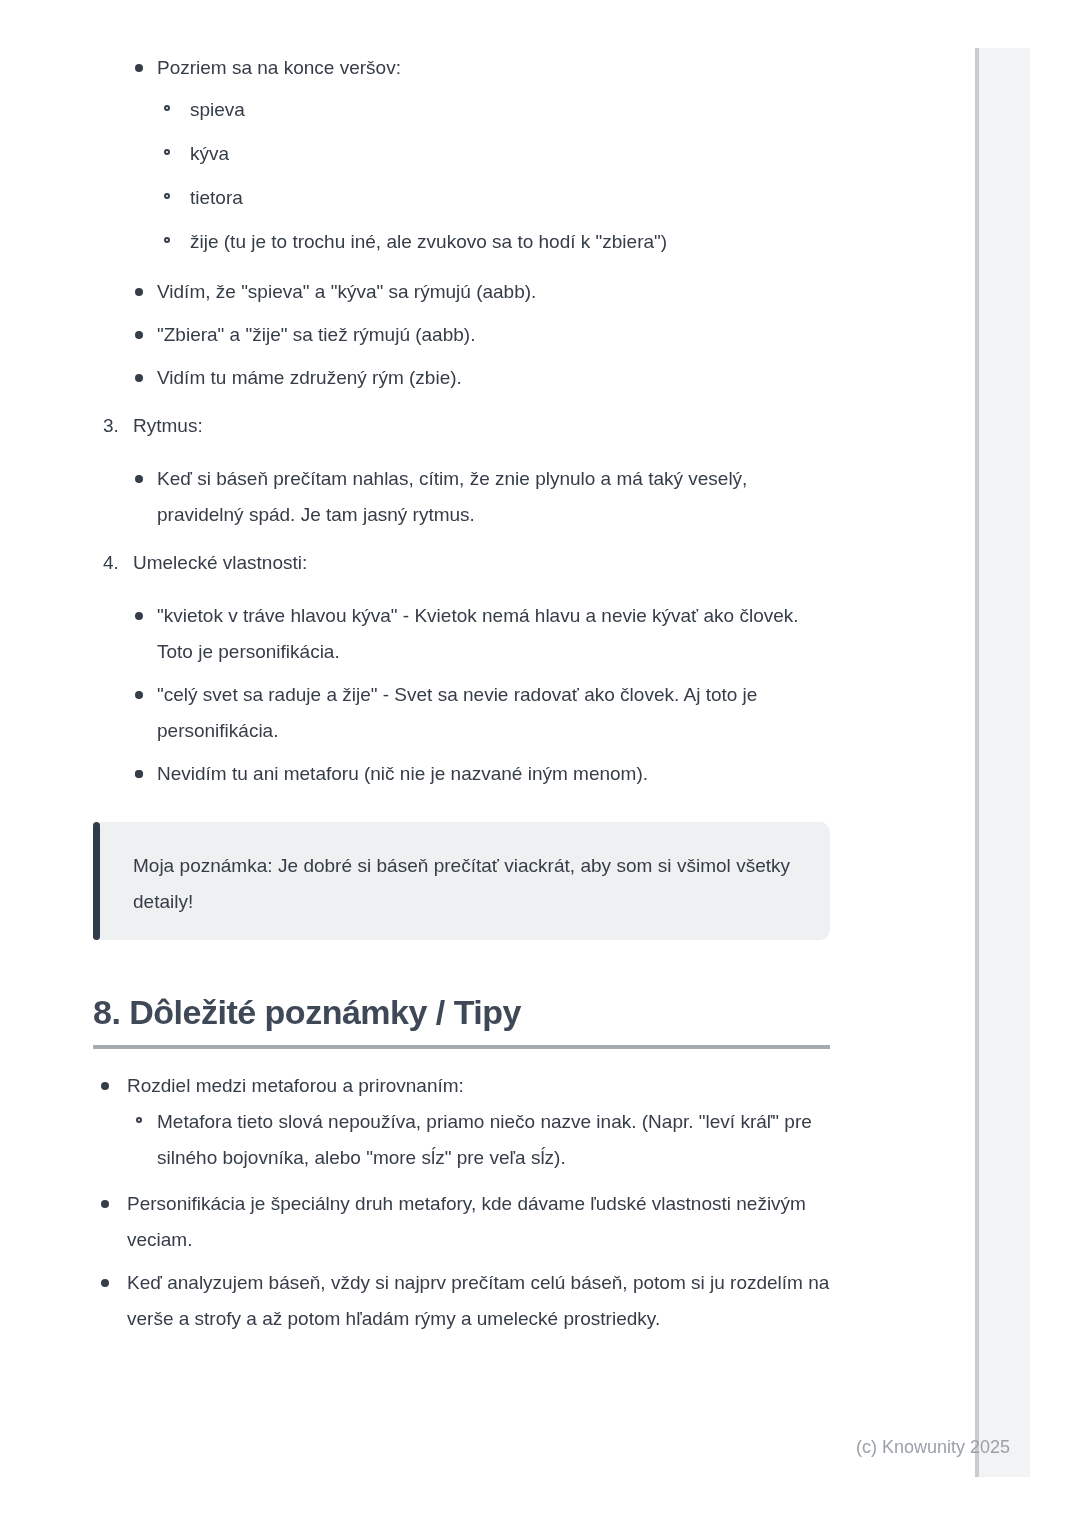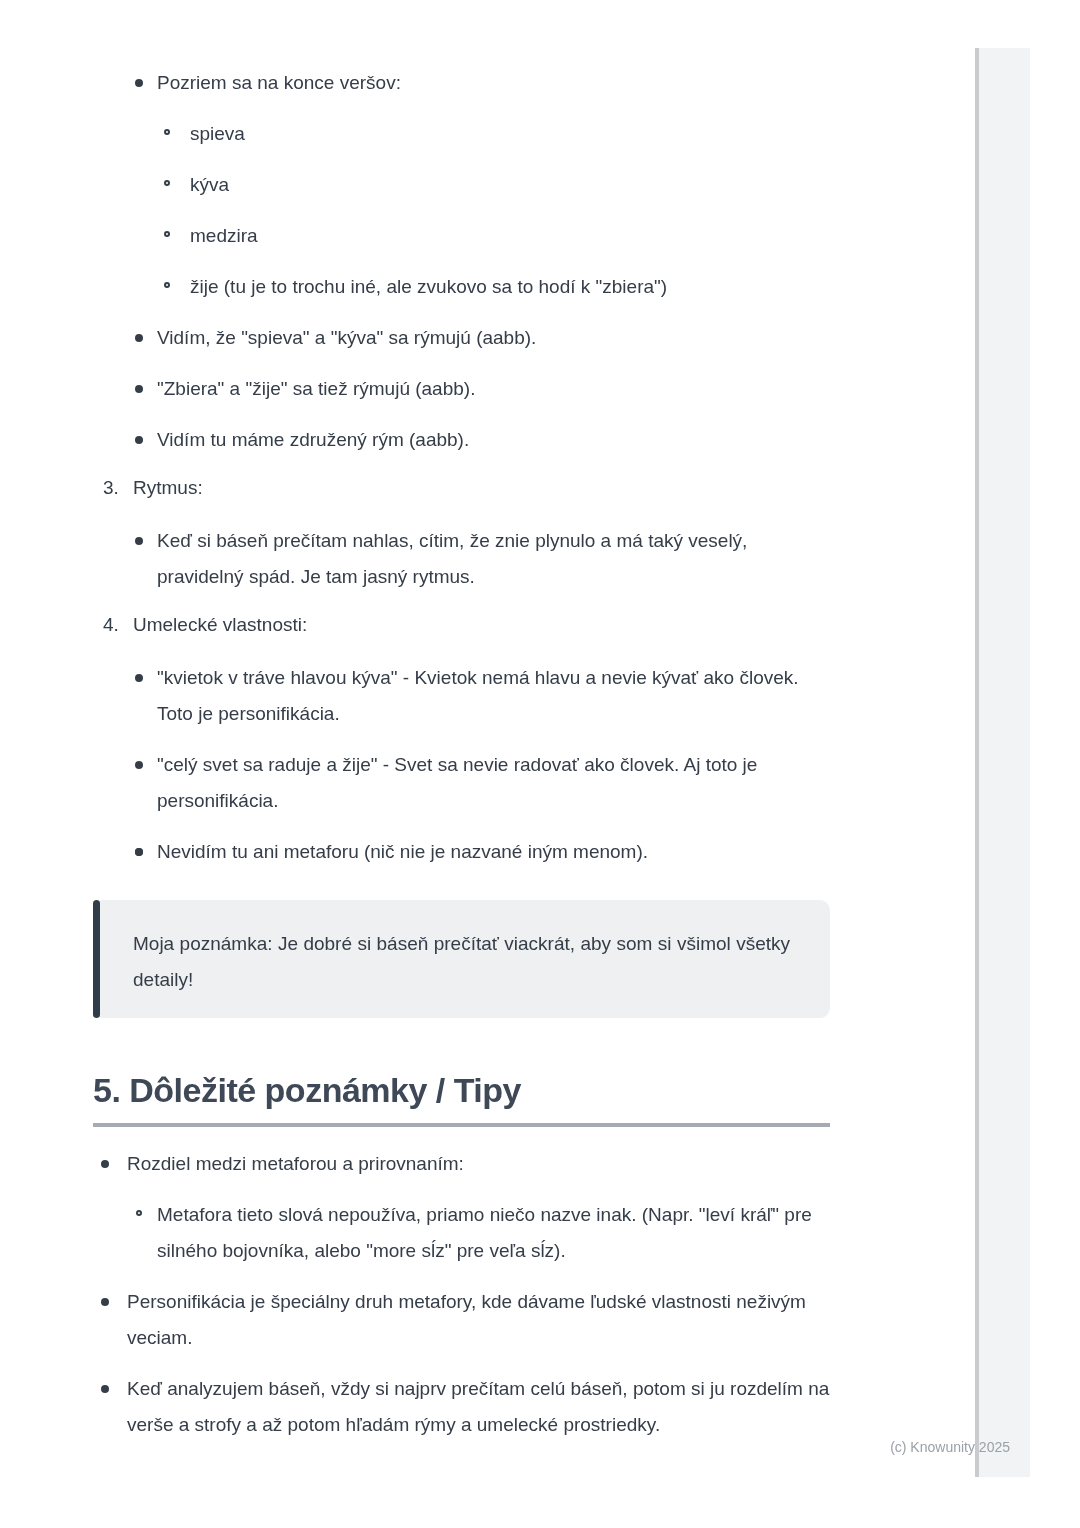--- a/index.html
+++ b/index.html
@@ -12,42 +12,42 @@
   body{
     width:1080px;height:1528px;position:relative;overflow:hidden;
     background:#ffffff;color:var(--text);
     font-family:"Liberation Sans","DejaVu Sans",sans-serif;
     font-size:19px;line-height:36px;
   }
   .b{font-weight:400;}
   .i{font-style:italic;}
   .content{position:absolute;left:93px;top:50px;width:737px;}
   ul{list-style:none;margin:0;padding:0;}
-  li{position:relative;margin-top:15px;}
+  li{position:relative;}
   
   .ulA1>li{padding-left:64px;margin-bottom:7px;}
   .ulA1>li>.dot{position:absolute;left:42px;top:14px;width:8px;height:8px;border-radius:50%;background:var(--text);}
   .ulA2{margin:6px 0 14px 0;}
   .ulA2>li{padding-left:33px;margin-bottom:8px;}
   .ulA2>li>.circ{position:absolute;left:7px;top:13px;width:6px;height:6px;border-radius:50%;border:2px solid var(--text);background:transparent;}
   
   .ulB1>li{padding-left:34px;margin-bottom:7px;}
   .ulB1>li>.dot{position:absolute;left:8px;top:14px;width:8px;height:8px;border-radius:50%;background:var(--text);}
   .ulB2{margin:0 0 10px 0;}
   .ulB2>li{padding-left:30px;margin-bottom:8px;}
   .ulB2>li>.circ{position:absolute;left:9px;top:13px;width:6px;height:6px;border-radius:50%;border:2px solid var(--text);background:transparent;}
   .numbered{position:relative;padding-left:40px;margin:12px 0 17px 0;}
   .numbered .num{position:absolute;left:10px;}
   .quote{position:relative;margin-top:30px;background:var(--quote_bg);border-radius:10px;padding:26px 40px 20px 40px;}
   .quote-bar{position:absolute;left:0;top:0;bottom:0;width:7px;border-radius:4px;background:var(--quote_bar);}
   .quote p{margin:0;text-align:justify;}
   h2{margin:52px 0 0 0;font-size:34px;line-height:40px;font-weight:700;color:var(--heading);letter-spacing:-0.5px;}
   .rule{height:4px;width:100%;background:var(--rule);border:none;margin:13px 0 0 0;}
   .tips{margin-top:19px;}
-  .footer{position:absolute;top:1437px;right:70px;font-size:14px;line-height:20px;color:var(--footer_text);z-index:2;text-align:right;}
+  .footer{position:absolute;top:1437px;right:70px;font-size:18px;line-height:20px;color:var(--footer_text);z-index:2;text-align:right;}
   .scroll-strip{position:absolute;left:975px;top:48px;width:55px;height:1429px;background:var(--scroll_track);border-left:4px solid var(--scroll_border);z-index:1;}
 </style>
 </head>
 <body>
 
 <div class="scroll-strip"></div>
 
 <div class="content">
 
   <ul class="ulA1">
@@ -58,39 +58,39 @@
         <li>
           <span class="circ"></span>
           <span><span>spie</span><span class="b">va</span></span>
         </li>
         <li>
           <span class="circ"></span>
           <span><span>ký</span><span class="b">va</span></span>
         </li>
         <li>
           <span class="circ"></span>
-          <span><span>medzi</span><span class="b">ra</span></span>
+          <span><span>tieto</span><span class="b">ra</span></span>
         </li>
         <li>
           <span class="circ"></span>
           <span><span>žije (tu je to trochu iné, ale zvukovo sa to hodí k "zbiera")</span></span>
         </li>
       </ul>
     </li>
     <li>
       <span class="dot"></span>
       <span><span>Vidím, že "spieva" a "kýva" sa rýmujú (aabb).</span></span>
     </li>
     <li>
       <span class="dot"></span>
       <span><span>"Zbiera" a "žije" sa tiež rýmujú (aabb).</span></span>
     </li>
     <li>
       <span class="dot"></span>
-      <span><span>Vidím tu máme </span><span class="b">združený rým (aabb)</span><span>.</span></span>
+      <span><span>Vidím tu máme </span><span class="b">združený rým (zbie)</span><span>.</span></span>
     </li>
   </ul>
 
   <div class="numbered">
     <span class="num">3.</span>
     <span><span class="b">Rytmus:</span></span>
   </div>
 
   <ul class="ulA1">
     <li>
@@ -120,21 +120,21 @@
       <span class="dot"></span>
       <span><span>Nevidím tu ani metaforu (nič nie je nazvané iným menom).</span></span>
     </li>
   </ul>
 
   <div class="quote">
     <span class="quote-bar"></span>
     <p><span class="b">Moja poznámka:</span><span> Je dobré si báseň prečítať viackrát, aby som si všimol všetky detaily!</span></p>
   </div>
 
-  <h2>5. Dôležité poznámky / Tipy</h2>
+  <h2>8. Dôležité poznámky / Tipy</h2>
   <div class="rule"></div>
 
   <ul class="ulB1 tips">
     <li>
       <span class="dot"></span>
       <span><span class="b">Rozdiel medzi metaforou a prirovnaním:</span></span>
       <ul class="ulB2">
         <li>
           <span class="circ"></span>
           <span><span class="b">Metafora</span><span> tieto slová nepoužíva, priamo niečo nazve inak. (Napr. "leví kráľ" pre silného bojovníka, alebo "more sĺz" pre veľa sĺz).</span></span>

